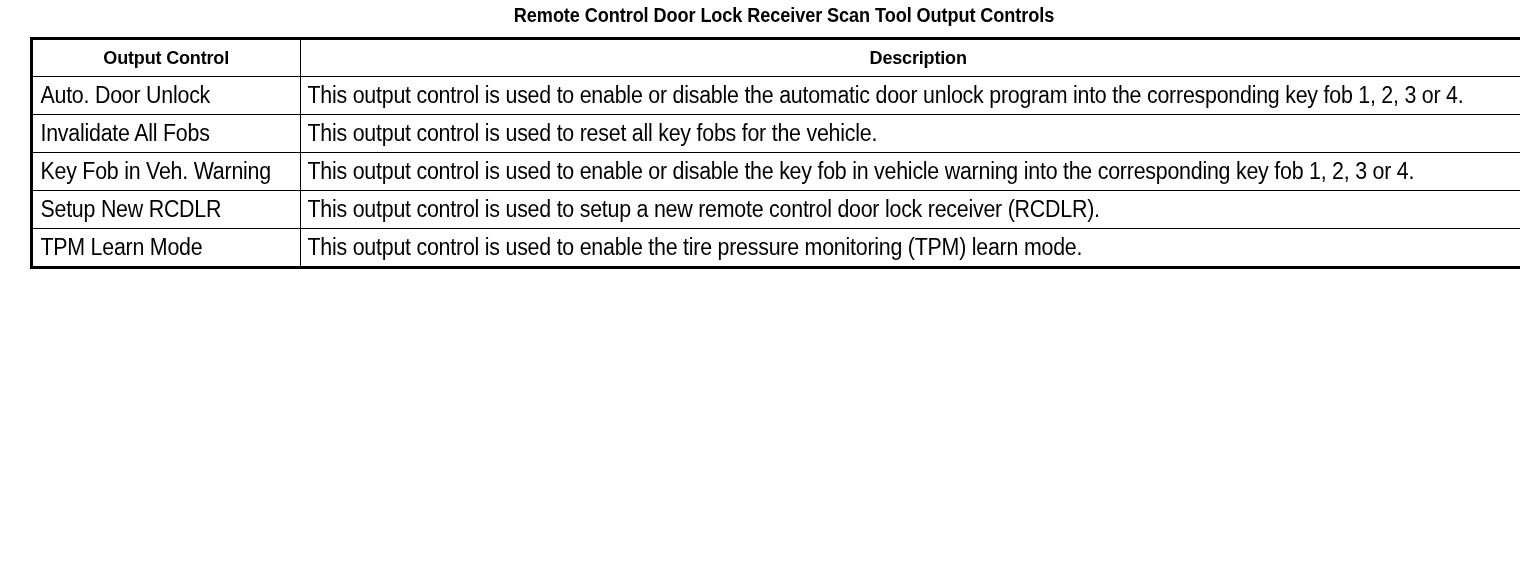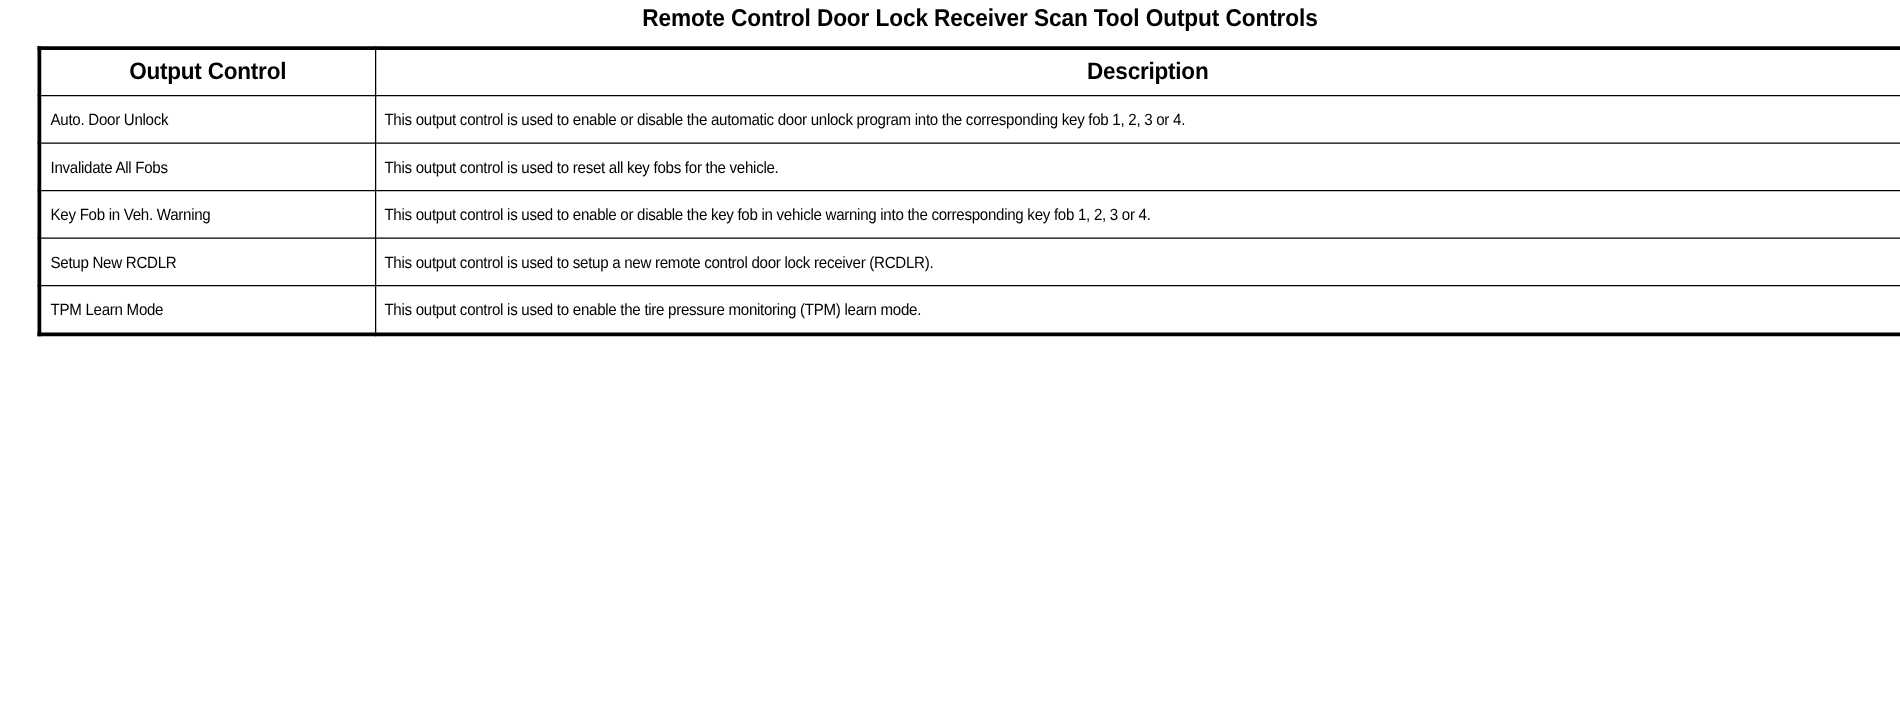--- a/index.html
+++ b/index.html
@@ -62,21 +62,21 @@
     height: 36px;
     line-height: 36px;
     padding: 0 4px;
     letter-spacing: -0.2px;
   }
   thead th .hdr {
     display: inline-block;
     transform: scaleX(0.95);
   }
   tbody td {
-    font-size: 13px;
+    font-size: 23px;
     line-height: 25px;
     letter-spacing: -0.25px;
   }
   tbody td .cellbox {
     display: block;
     transform: scaleX(0.93);
     transform-origin: left top;
     width: 107.5%;
     padding: 5px 0 5px 7px;
     box-sizing: border-box;

